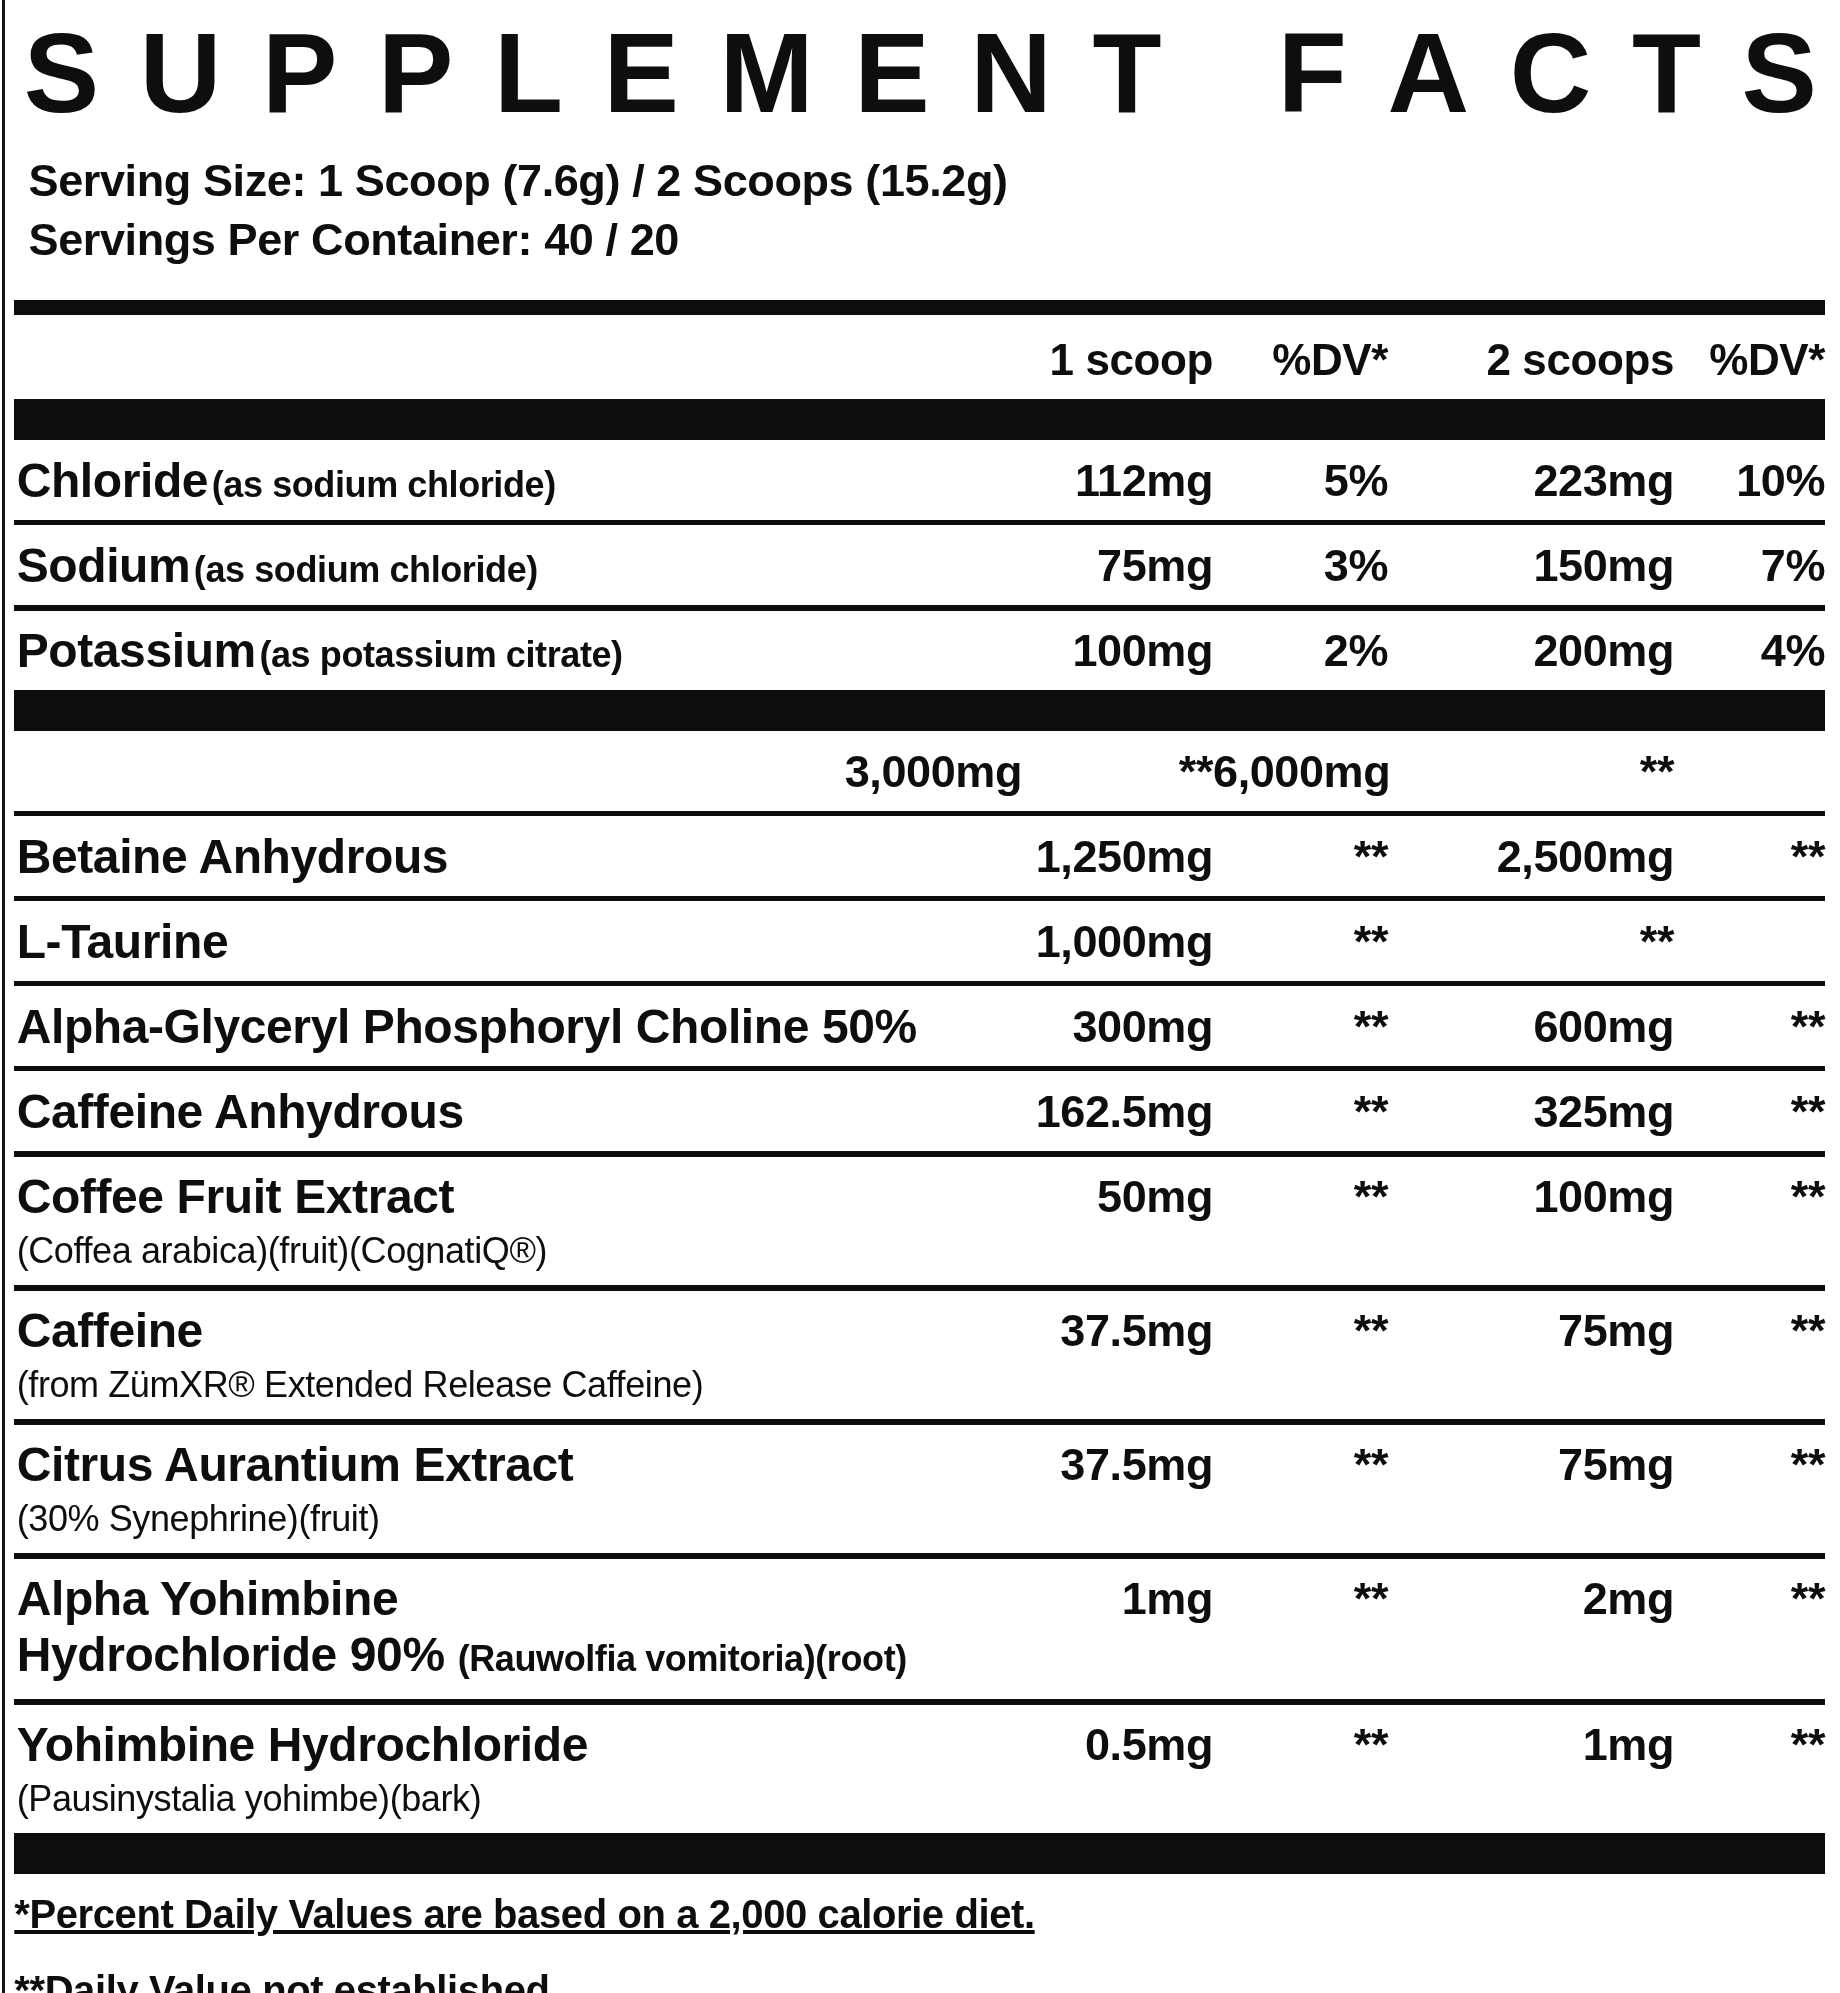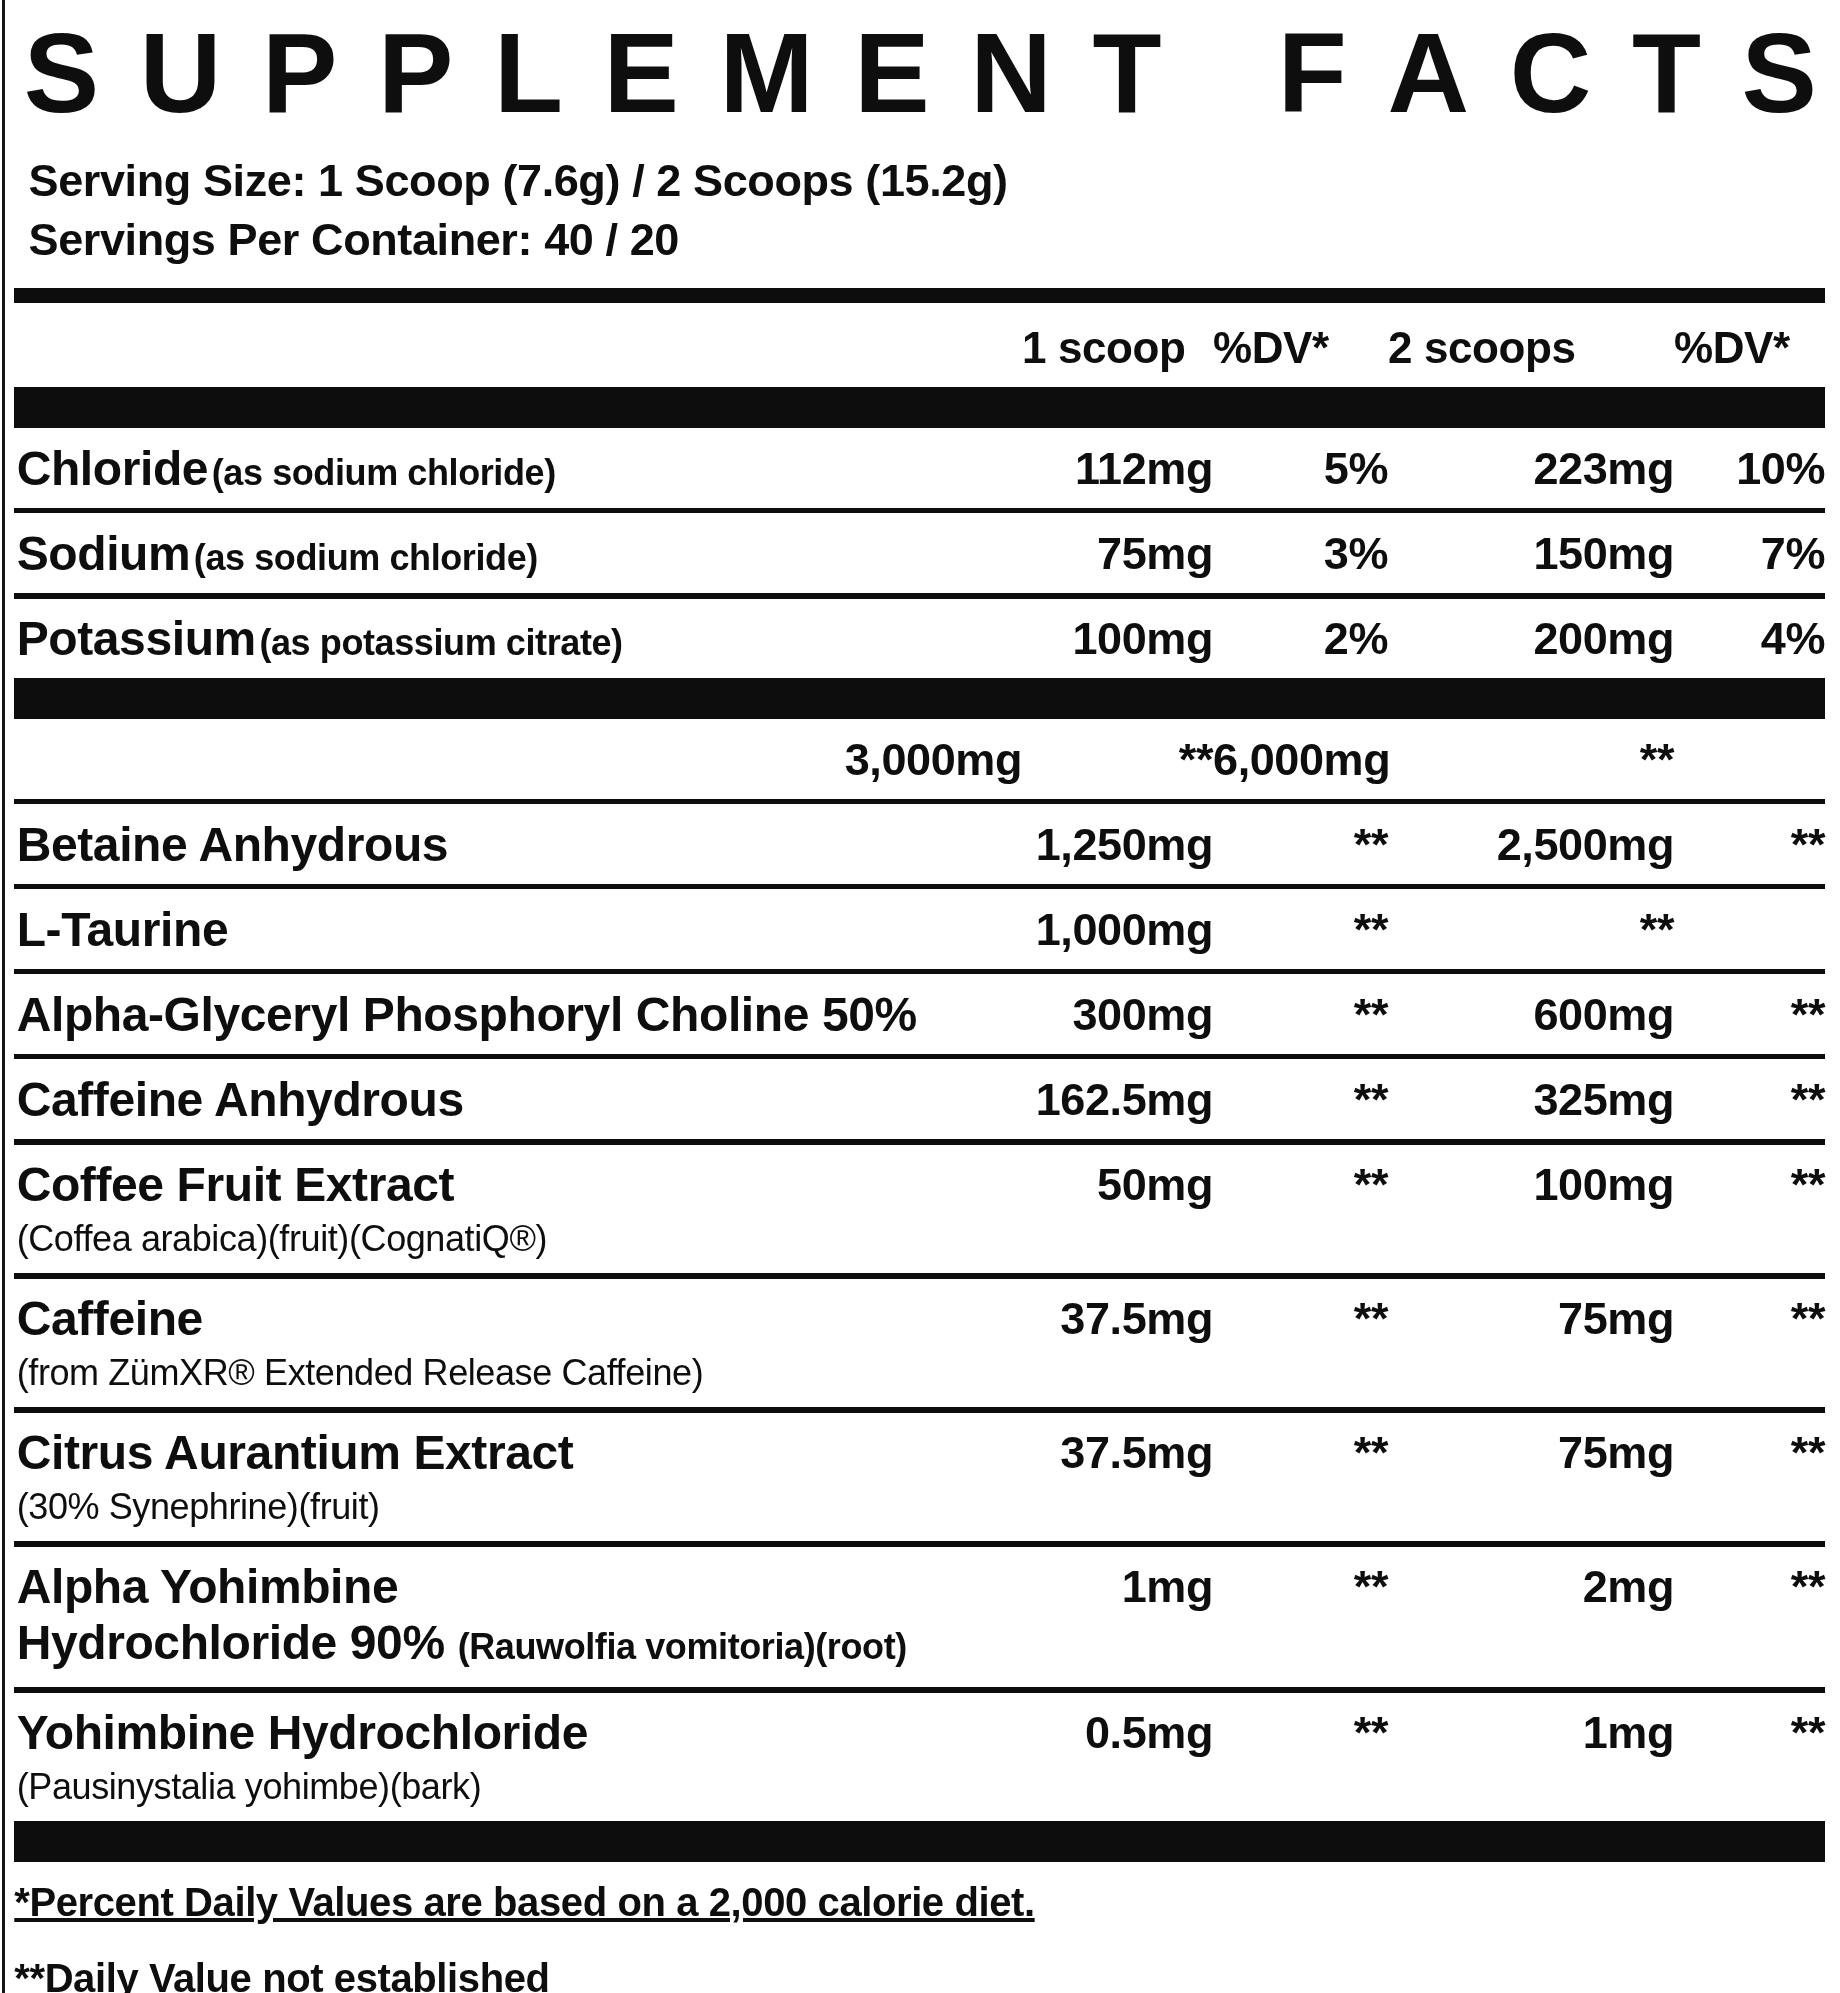--- a/index.html
+++ b/index.html
@@ -20,35 +20,35 @@
 
   
   .title {
     display:flex; justify-content:space-between; align-items:flex-start;
     font-size:113px; font-weight:700; line-height:1.0;
     margin:4.8px 8px 20.6px 9.5px; white-space:pre;
   }
   .tl { display:inline-block; }
   .tl.sp { width:35px; }
 
-  .serving-block { padding-left:14.3px; margin-bottom:19px; }
+  .serving-block { padding-left:14.3px; margin-bottom:31px; }
   .serving-line { font-size:45px; font-weight:700; line-height:59px; letter-spacing:-0.4px; }
 
   .rule { background:#0d0d0d; width:100%; }
   .rule.thin  { height:15px; }
   .rule.sep   { height:5.6px; }
   .rule.thick { height:41px; }
 
   .grid {
     display:grid;
     grid-template-columns:1fr 191px 175px 286px 151px;
     align-items:start;
   }
   .hdr { padding:19px 0 14.3px; }
-  .hdr .h { font-size:44px; font-weight:700; line-height:51px; letter-spacing:-0.4px; }
+  .hdr .h { font-size:44px; font-weight:700; text-align:right; line-height:51px; letter-spacing:-0.4px; }
 
   .row { padding:13.5px 0 12px; }
   .namecell { padding-left:2.4px; }
   .nm  { font-size:48px; font-weight:700; line-height:54px; letter-spacing:-0.4px; }
   .src { font-size:36px; font-weight:700; letter-spacing:-0.4px; }
   .subline { display:block; font-size:36px; font-weight:400; line-height:45px; margin-top:4px; letter-spacing:-0.4px; }
   .nm2 { display:block; font-size:48px; font-weight:700; line-height:57px; letter-spacing:-0.4px; }
   .val { font-size:45px; font-weight:700; text-align:right; line-height:54px; letter-spacing:-0.4px; }
 
   .footnotes { margin-top:16px; padding-bottom:24px; }

